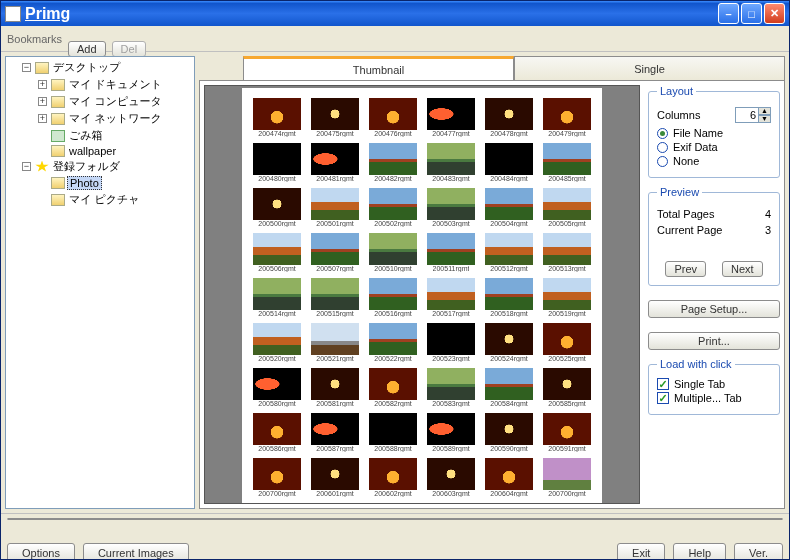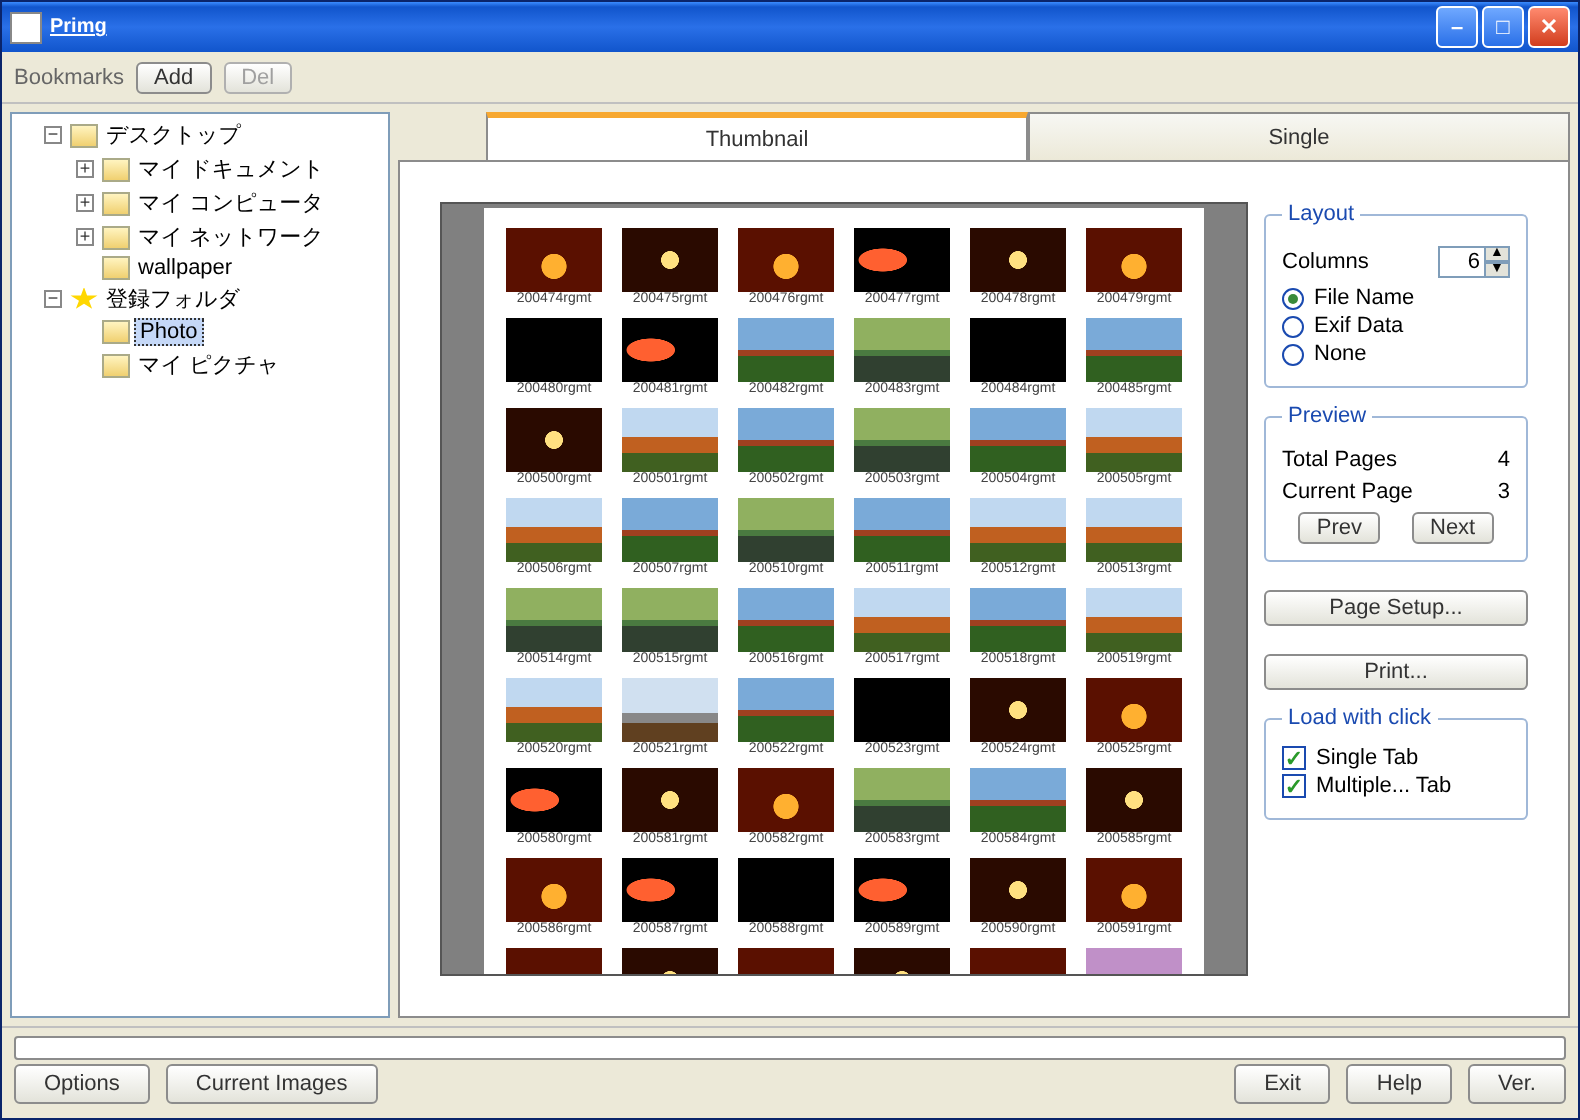--- a/index.html
+++ b/index.html
@@ -1,43 +1,43 @@
 <!DOCTYPE html>
 <html><head>
 <meta charset="utf-8">
 <style>
   * { box-sizing: border-box; font-family: "Tahoma", "MS PGothic", sans-serif; font-size: 11px; }
   body { margin: 0; width: 790px; height: 560px; background: #ece9d8; display: flex; flex-direction: column; border: 1px solid #0a246a; }
   .titlebar { height: 25px; background: linear-gradient(to bottom, #3b8cff 0%, #1155cc 10%, #2a70e8 50%, #1155cc 100%); display: flex; align-items: center; padding: 0 4px; color: white; font-weight: bold; }
   .titlebar .icon { width: 16px; height: 16px; background: #fff; border: 1px solid #888; margin-right: 4px; }
-  .titlebar .title { flex: 1; font-size: 10px; text-decoration: underline; }
+  .titlebar .title { flex: 1; font-size: 16px; text-decoration: underline; }
   .winbtns { display: flex; gap: 2px; }
   .winbtn { width: 21px; height: 21px; background: linear-gradient(to bottom,#6fa8ff,#2a70e8); border: 1px solid #fff; border-radius: 3px; display:flex; align-items:center; justify-content:center; color:white; font-weight:bold; cursor:pointer; }
   .winbtn.close { background: linear-gradient(to bottom,#ff8a6f,#d13d1d); }
   .toolbar { height: 26px; display: flex; align-items: center; padding: 2px 6px; gap:6px; border-bottom: 1px solid #c0c0c0; }
   .toolbar .lbl { color:#666; }
-  .btn { background: linear-gradient(to bottom,#ffffff,#e3e3da); border:1px solid #8c8c8c; border-radius:3px; padding:2px 10px; cursor:pointer; color:#333; }
+  .btn { background: linear-gradient(to bottom,#ffffff,#e3e3da); border:1px solid #8c8c8c; border-radius:3px; padding:2px 10px; cursor:pointer; color:#333;margin-top:21px; }
   .btn.small { padding:1px 8px; }
   .btn:disabled, .btn.disabled { color:#a0a0a0; border-color:#b0b0b0; cursor:default; }
   .main { flex:1; display:flex; overflow:hidden; }
   .leftpane { width:190px; background:#fff; border:1px solid #7f9db9; margin:4px 0 4px 4px; overflow:auto; padding-top:2px; }
   .tree ul { list-style:none; margin:0; padding-left:16px; }
   .tree li { white-space:nowrap; padding:1px 0; display:flex; align-items:center; gap:2px; }
   .tree li > span.exp { display:inline-block; width:9px; height:9px; border:1px solid #888; text-align:center; line-height:7px; font-size:9px; cursor:pointer; margin-right:2px; color:#333; background:#fff;}
   .tree li > span.exp.none { border:0; }
   .tree li.sel > .label { background:#c5d8f7; border:1px dotted #333; }
   .label { padding:0 2px; cursor:default; color:#000; }
   .ticon { width:14px; height:12px; display:inline-block; border:1px solid #aa8; background:linear-gradient(#fff4c0,#f0d070); }
   .ticon.star { background:gold; clip-path: polygon(50% 0%, 61% 35%, 98% 35%, 68% 57%, 79% 91%, 50% 70%, 21% 91%, 32% 57%, 2% 35%, 39% 35%); border:0;}
   .ticon.trash { background:#cfe8cf; border-color:#6a6;}
   .centerpane { flex:1; display:flex; flex-direction:column; margin:4px; }
   .tabs { display:flex; height:24px;padding-left:44px; }
   .tab { flex:1; background:linear-gradient(to bottom,#f7f7f3,#ece9d8); border:1px solid #8c8c8c; border-bottom:0; display:flex; align-items:center; justify-content:center; color:#333; cursor:pointer; }
   .tab.active { background:#fff; border-top:3px solid #f7a830; font-weight:normal; }
-  .tabbody { flex:1; border:1px solid #8c8c8c; background:#fff; padding:20px; display:flex; overflow:hidden; }
+  .tabbody { flex:1; border:1px solid #8c8c8c; background:#fff; padding:4px; display:flex; overflow:hidden; }
   .thumbarea { flex:1; background:#808080; border:1px solid #555; display:flex; align-items:flex-start; justify-content:center; overflow:auto; position:relative; padding:2px;}
   .page { width:360px; background:#fff; padding:10px 8px; display:grid; grid-template-columns:repeat(6,1fr); gap:6px 4px; }
   .thumb { display:flex; flex-direction:column; align-items:center; }
   .thumbimg { width:48px; height:32px; background:#111; }
   .thumbimg.fire1{background:radial-gradient(circle at 50% 60%,#ffb030 0 20%,#5a1000 21% 100%);}
   .thumbimg.fire2{background:radial-gradient(circle at 50% 50%,#ffe080 0 15%,#2a0a00 16% 100%);}
   .thumbimg.fire3{background:radial-gradient(ellipse at 30% 50%,#ff6030 0 25%,#000 26% 100%);}
   .thumbimg.tree1{background:linear-gradient(#7aaad8 0 50%,#a04020 50% 60%,#306020 60% 100%);}
   .thumbimg.tree2{background:linear-gradient(#c0d8f0 0 45%,#c06020 45% 70%,#406020 70% 100%);}
   .thumbimg.pond{background:linear-gradient(#90b060 0 50%,#4a7a40 50% 60%,#304030 60% 100%);}
@@ -103,20 +103,25 @@
             <span class="ticon"></span>
             <span class="label">マイ コンピュータ</span>
           </li>
         <li>
             <span class="exp">+</span>
             <span class="ticon"></span>
             <span class="label">マイ ネットワーク</span>
           </li>
         <li>
             <span class="exp none"></span>
+            <span class="ticon trash"></span>
+            <span class="label">ごみ箱</span>
+          </li>
+        <li>
+            <span class="exp none"></span>
             <span class="ticon"></span>
             <span class="label">wallpaper</span>
           </li>
       </ul>
       <li>
           <span class="exp">−</span>
           <span class="ticon star"></span>
           <span class="label">登録フォルダ</span>
         </li>
       <ul>

